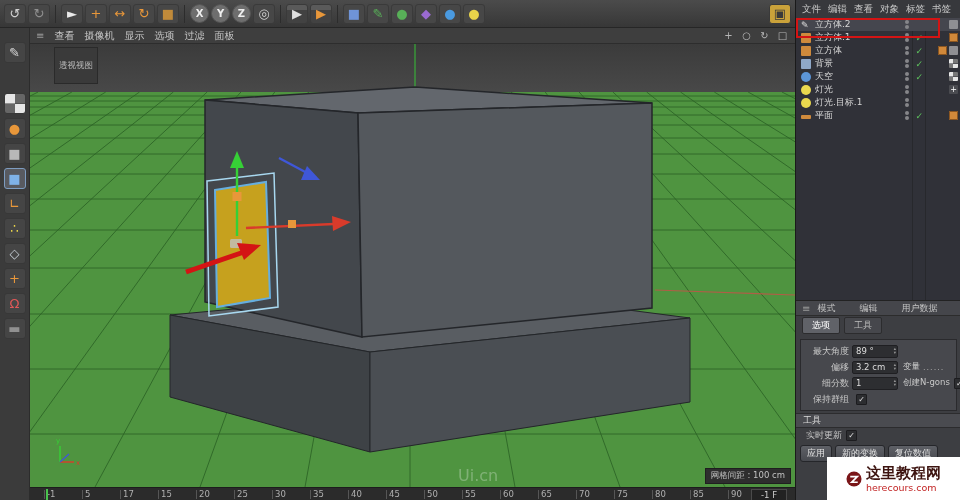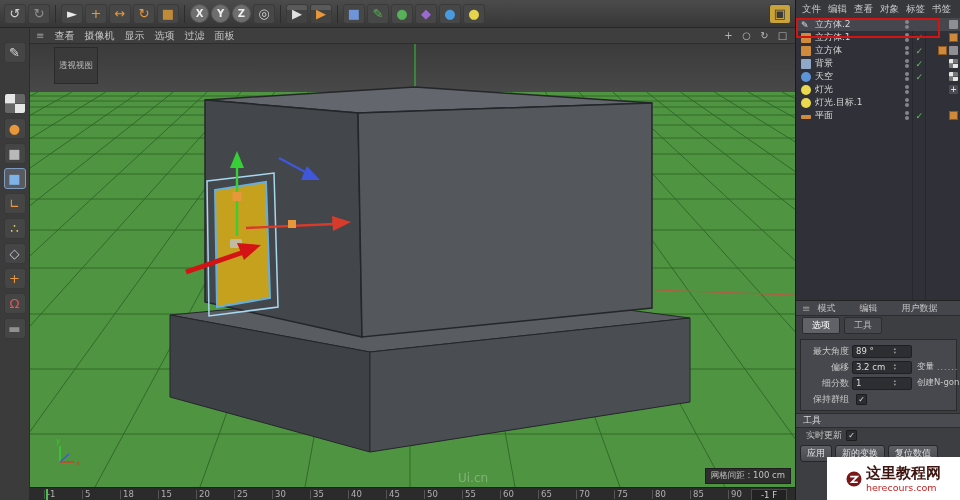--- a/index.html
+++ b/index.html
@@ -37,21 +37,21 @@
   .mb-item{cursor:default;}
   .mb-nav{margin-left:auto;display:flex;gap:5px;color:#b5b5b5;font-size:10px;}
   .mb-nav-ic{width:13px;text-align:center;}
 
   
   .viewport{position:absolute;left:30px;top:44px;width:765px;height:443px;overflow:hidden;background:#434343;}
   .view-label{position:absolute;left:24px;top:3px;background:#3a3a3a;border:1px solid #2a2a2a;
     color:#b8b8b8;font-size:8.5px;padding:12px 4px;line-height:11px;}
   .grid-label{position:absolute;right:4px;bottom:3px;background:#2e2e2e;border:1px solid #1f1f1f;
     color:#c2c2c2;font-size:8.5px;padding:1px 5px;}
-  .site-mark{position:absolute;left:428px;bottom:2px;color:rgba(255,255,255,0.28);font-size:12px;}
+  .site-mark{position:absolute;left:428px;bottom:2px;color:rgba(255,255,255,0.28);font-size:16px;}
 
   
   .ruler{position:absolute;left:30px;top:487px;width:765px;height:13px;background:#2b2b2b;
     border-top:1px solid #1d1d1d;box-sizing:border-box;}
   #ruler-ticks{display:flex;padding-left:14px;height:100%;align-items:center;}
   .tick{width:38px;color:#b0b0b0;font-size:8.5px;border-left:1px solid #565656;padding-left:2px;
     height:9px;line-height:9px;box-sizing:border-box;flex:none;}
   .frame-marker{position:absolute;left:16px;top:1px;width:2px;height:11px;background:#49c24d;}
   .frame-box{position:absolute;right:8px;top:1px;width:34px;height:10px;background:#222;
     border:1px solid #4a4a4a;color:#cfcfcf;font-size:8.5px;text-align:center;line-height:10px;}
@@ -88,21 +88,21 @@
   #am-tabs{display:flex;gap:24px;}
   .am-title{height:16px;display:flex;align-items:center;gap:5px;padding:0 6px;color:#e4e4e4;font-size:10px;}
   .am-tool-ic{width:10px;height:10px;background:#9a9a9a;border-radius:2px;box-shadow:inset 0 0 0 2px #6e6e6e;}
   .am-secs{display:flex;gap:4px;padding:1px 6px 3px;font-size:9px;}
   .am-sec{padding:1px 9px;color:#bdbdbd;background:#46474c;border:1px solid #2c2c2e;border-radius:2px;}
   .am-sec-active{background:#606268;color:#fff;}
   .am-fields{margin:2px 4px;background:#47484d;border:1px solid #2a2a2d;padding:3px 4px;}
   .am-row{height:16px;display:flex;align-items:center;font-size:9px;color:#c8c8c8;}
   .am-lb{width:44px;text-align:right;margin-right:3px;flex:none;white-space:nowrap;overflow:hidden;}
   .am-input{width:40px;height:11px;background:#2d2e31;border:1px solid #1f1f22;border-radius:2px;
-    color:#dedede;display:flex;align-items:center;justify-content:space-between;padding:0 15px 0 3px;flex:none;}
+    color:#dedede;display:flex;align-items:center;justify-content:space-between;padding:0 1px 0 3px;flex:none;}
   .am-val{font-size:8.5px;}
   .am-spin{display:flex;flex-direction:column;font-size:4.5px;line-height:4px;color:#999;}
   .am-extra{margin-left:5px;white-space:nowrap;font-size:8.5px;}
   .am-dots-txt{margin-left:3px;color:#a8a8a8;letter-spacing:1px;font-size:8px;}
   .chk{width:9px;height:9px;background:#2c2d30;border:1px solid #1c1c1f;border-radius:1px;
     color:#e0e0e0;font-size:8px;line-height:9px;text-align:center;margin-left:4px;flex:none;}
   .am-tool-header{height:13px;background:#4a4b50;border-top:1px solid #2c2c2e;border-bottom:1px solid #2c2c2e;
     display:flex;align-items:center;padding:0 7px;font-size:9px;color:#dcdcdc;}
   .am-realtime{height:15px;display:flex;align-items:center;padding:0 10px;font-size:9px;color:#c8c8c8;}
   .am-buttons{display:flex;gap:3px;padding:2px 4px;}
@@ -282,21 +282,21 @@
     </svg>
     <div class="view-label">透视视图</div>
     <div class="grid-label">网格间距 : 100 cm</div>
     <div class="site-mark">Ui.cn</div>
   </div>
 
   <div class="ruler">
     <div id="ruler-ticks">
         <span class="tick">-1</span>
         <span class="tick">5</span>
-        <span class="tick">18</span>
+        <span class="tick">17</span>
         <span class="tick">15</span>
         <span class="tick">20</span>
         <span class="tick">25</span>
         <span class="tick">30</span>
         <span class="tick">35</span>
         <span class="tick">40</span>
         <span class="tick">45</span>
         <span class="tick">50</span>
         <span class="tick">55</span>
         <span class="tick">60</span>

